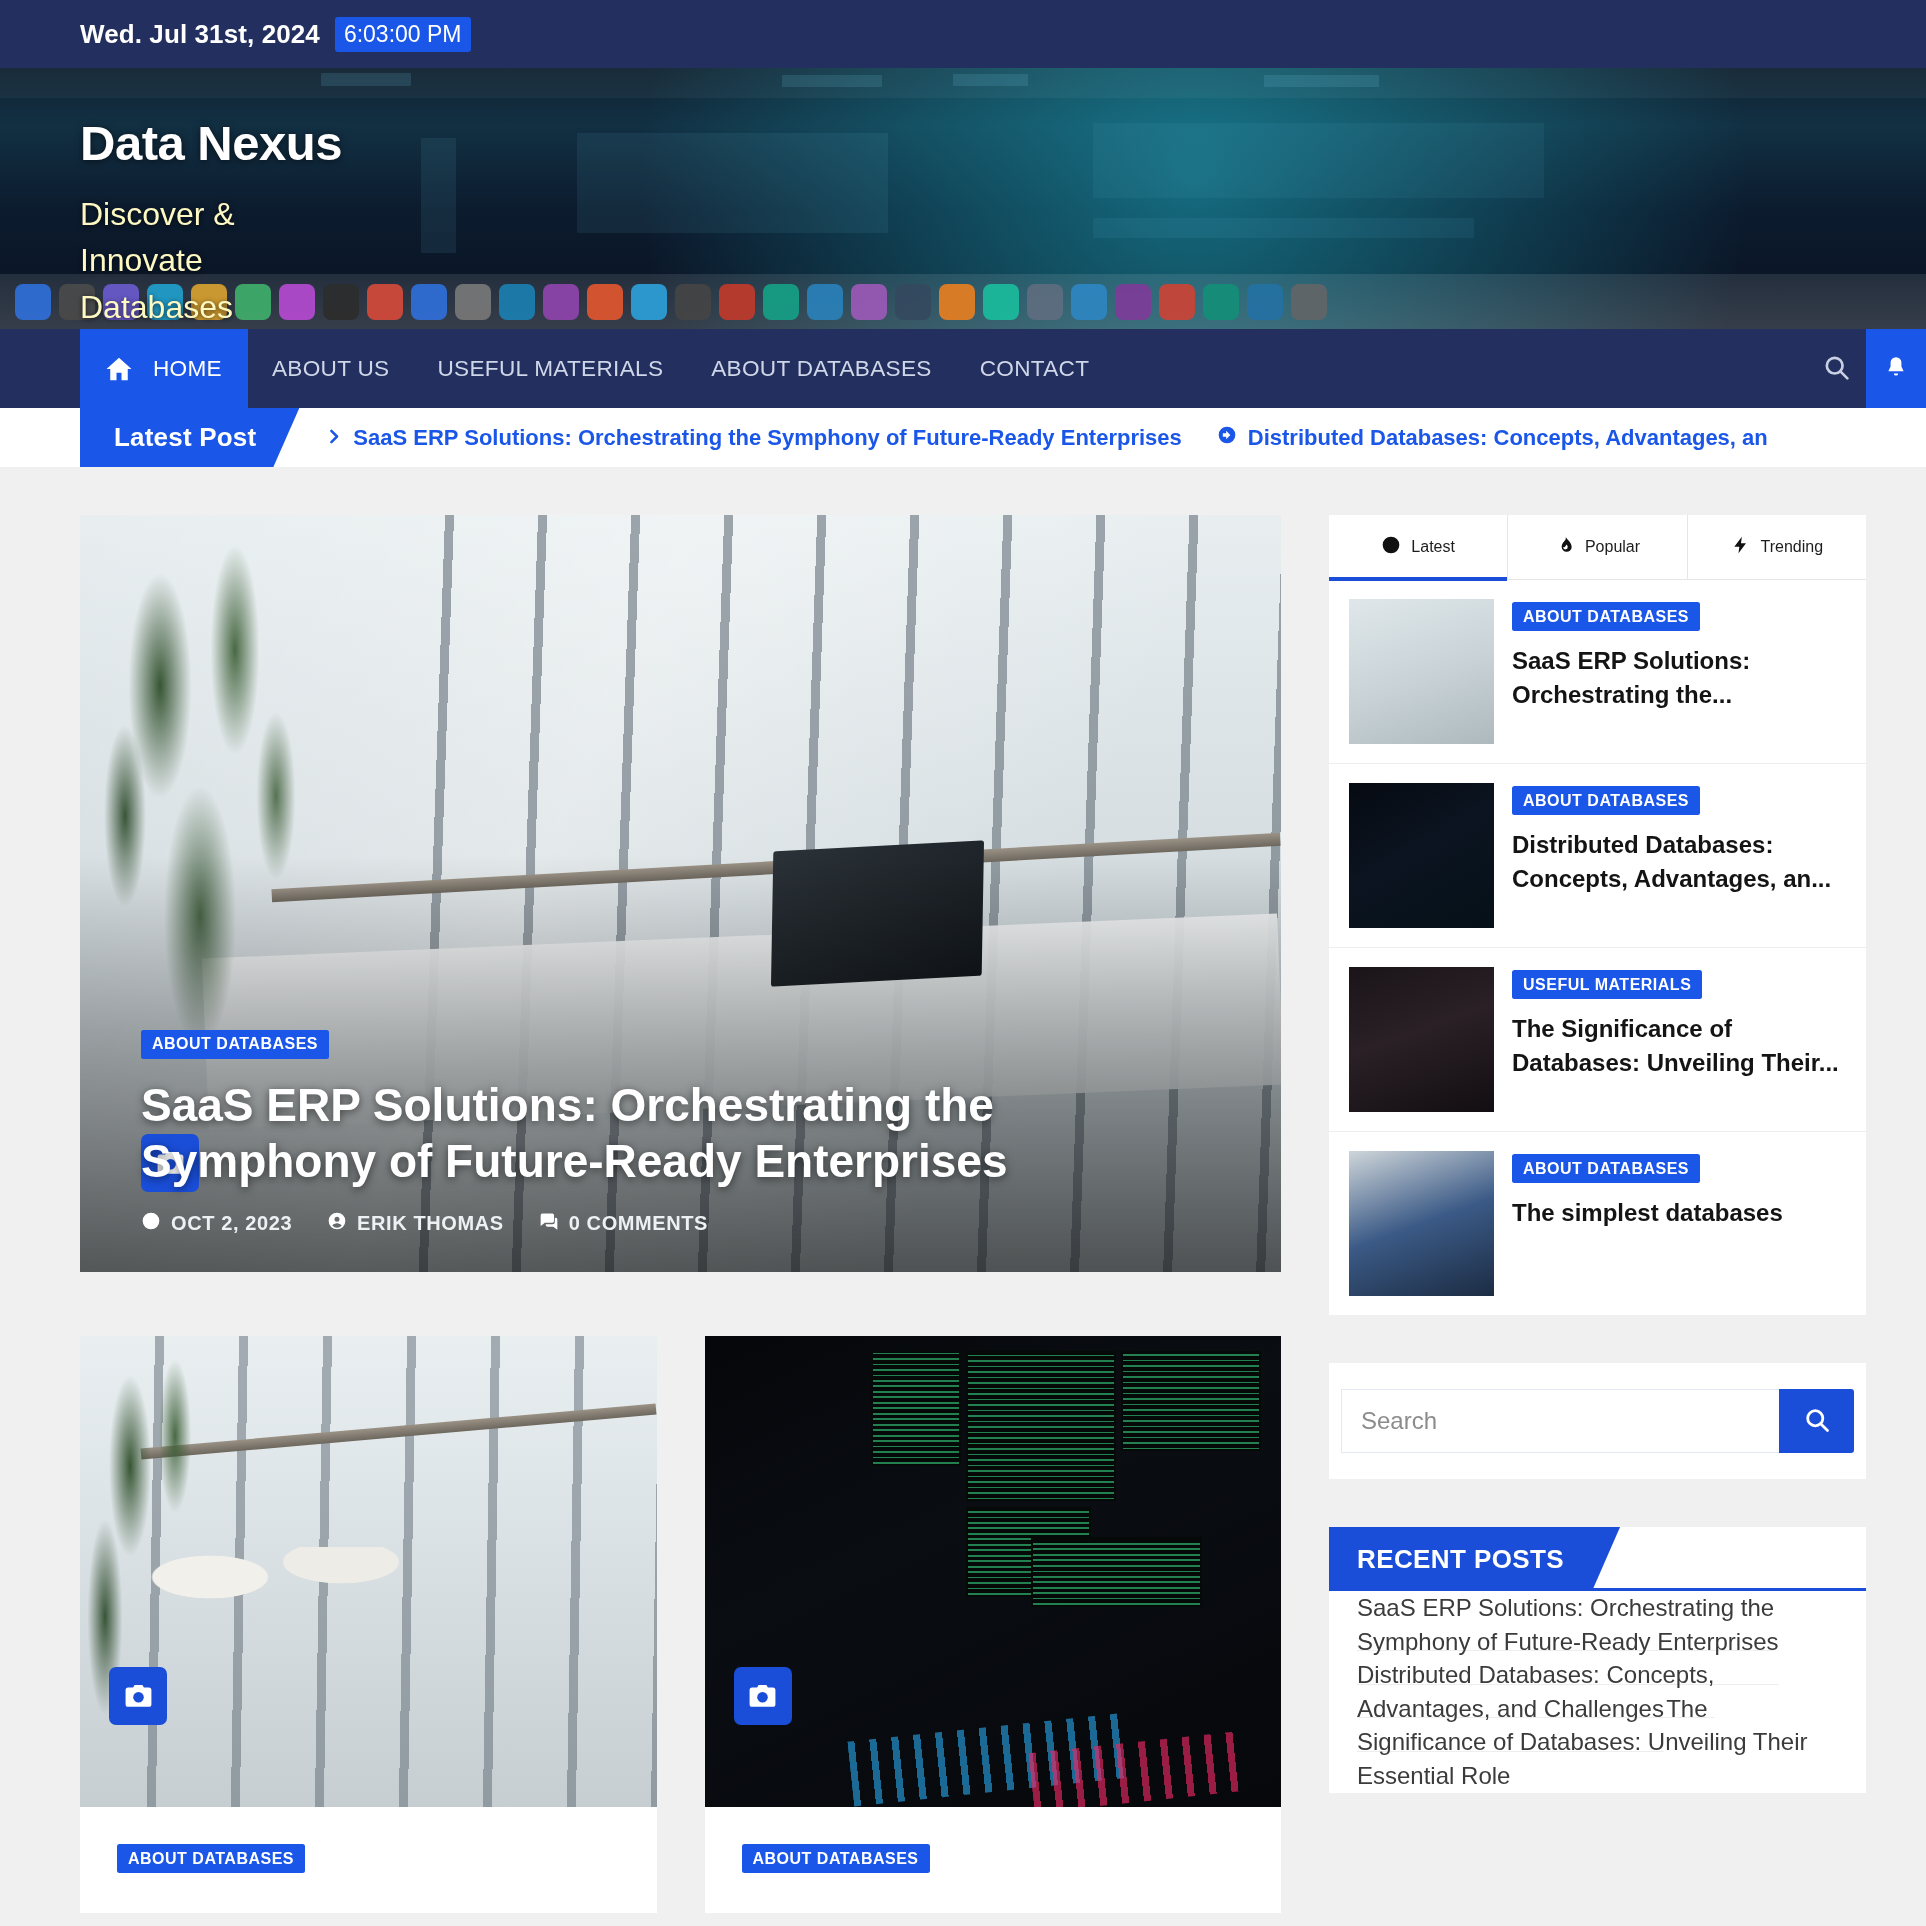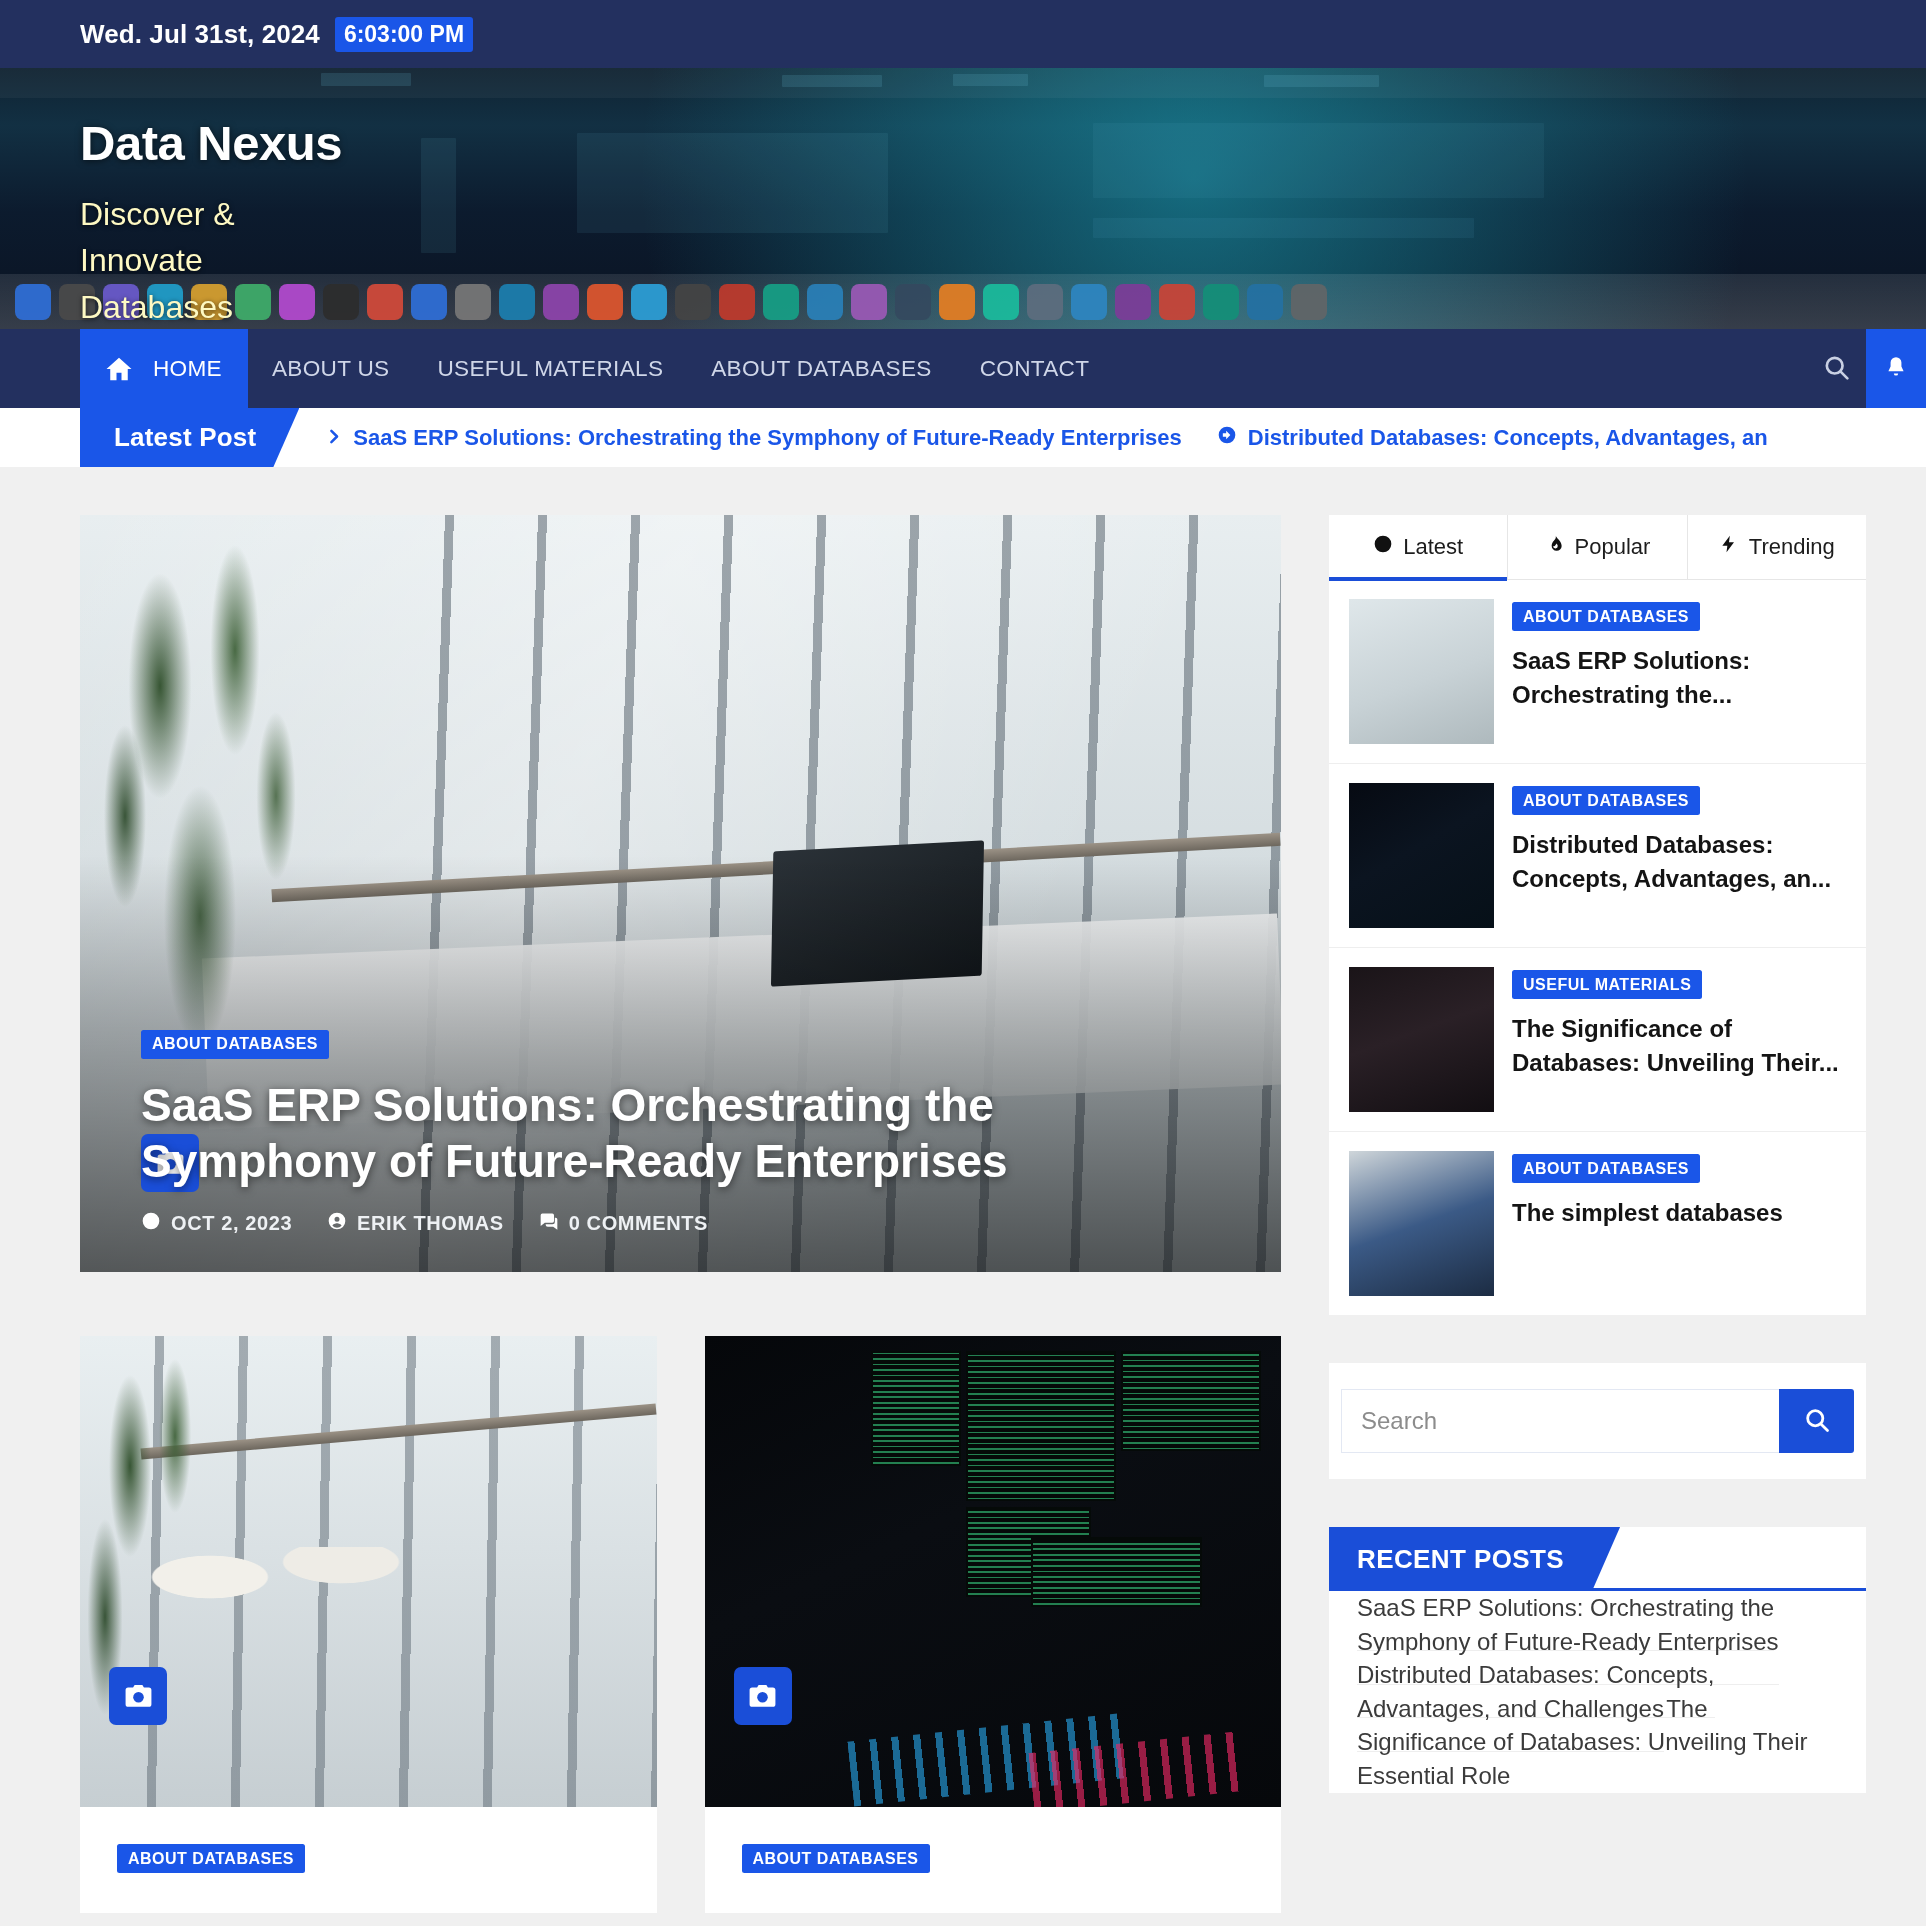--- a/index.html
+++ b/index.html
@@ -22,21 +22,21 @@
     color: #ffffff;
     font-size: 26px;
     font-weight: 700;
     letter-spacing: 0.1px;
   }
   .topbar-time {
     margin-left: 15px;
     background: #1a56e8;
     color: #ffffff;
     font-size: 23px;
-    font-weight: 700;
+    font-weight: 400;
     padding: 4px 9px;
     border-radius: 3px;
   }
 
   
   .masthead {
     height: 261px;
     position: relative;
     overflow: hidden;
     background: #0c1524;
@@ -323,21 +323,21 @@
   }
   .card-body { padding: 37px 0 40px 37px; }
 
   
   .widget { background: #ffffff; margin-bottom: 48px; }
   .tabs { display: flex; border-bottom: 1.5px solid #e6e6e6; }
   .tab {
     flex: 1;
     display: flex; align-items: center; justify-content: center; gap: 10px;
     height: 64px;
-    font-size: 22px;
+    font-size: 16px;
     color: #1d1d1d;
     border-right: 1.5px solid #e6e6e6;
     position: relative;
   }
   .tab:last-child { border-right: none; }
   .tab svg { width: 20px; height: 20px; }
   .tab.active::after {
     content: ""; position: absolute; left: 0; right: 0; bottom: -1.5px;
     height: 4px; background: #1a4ed8;
   }

